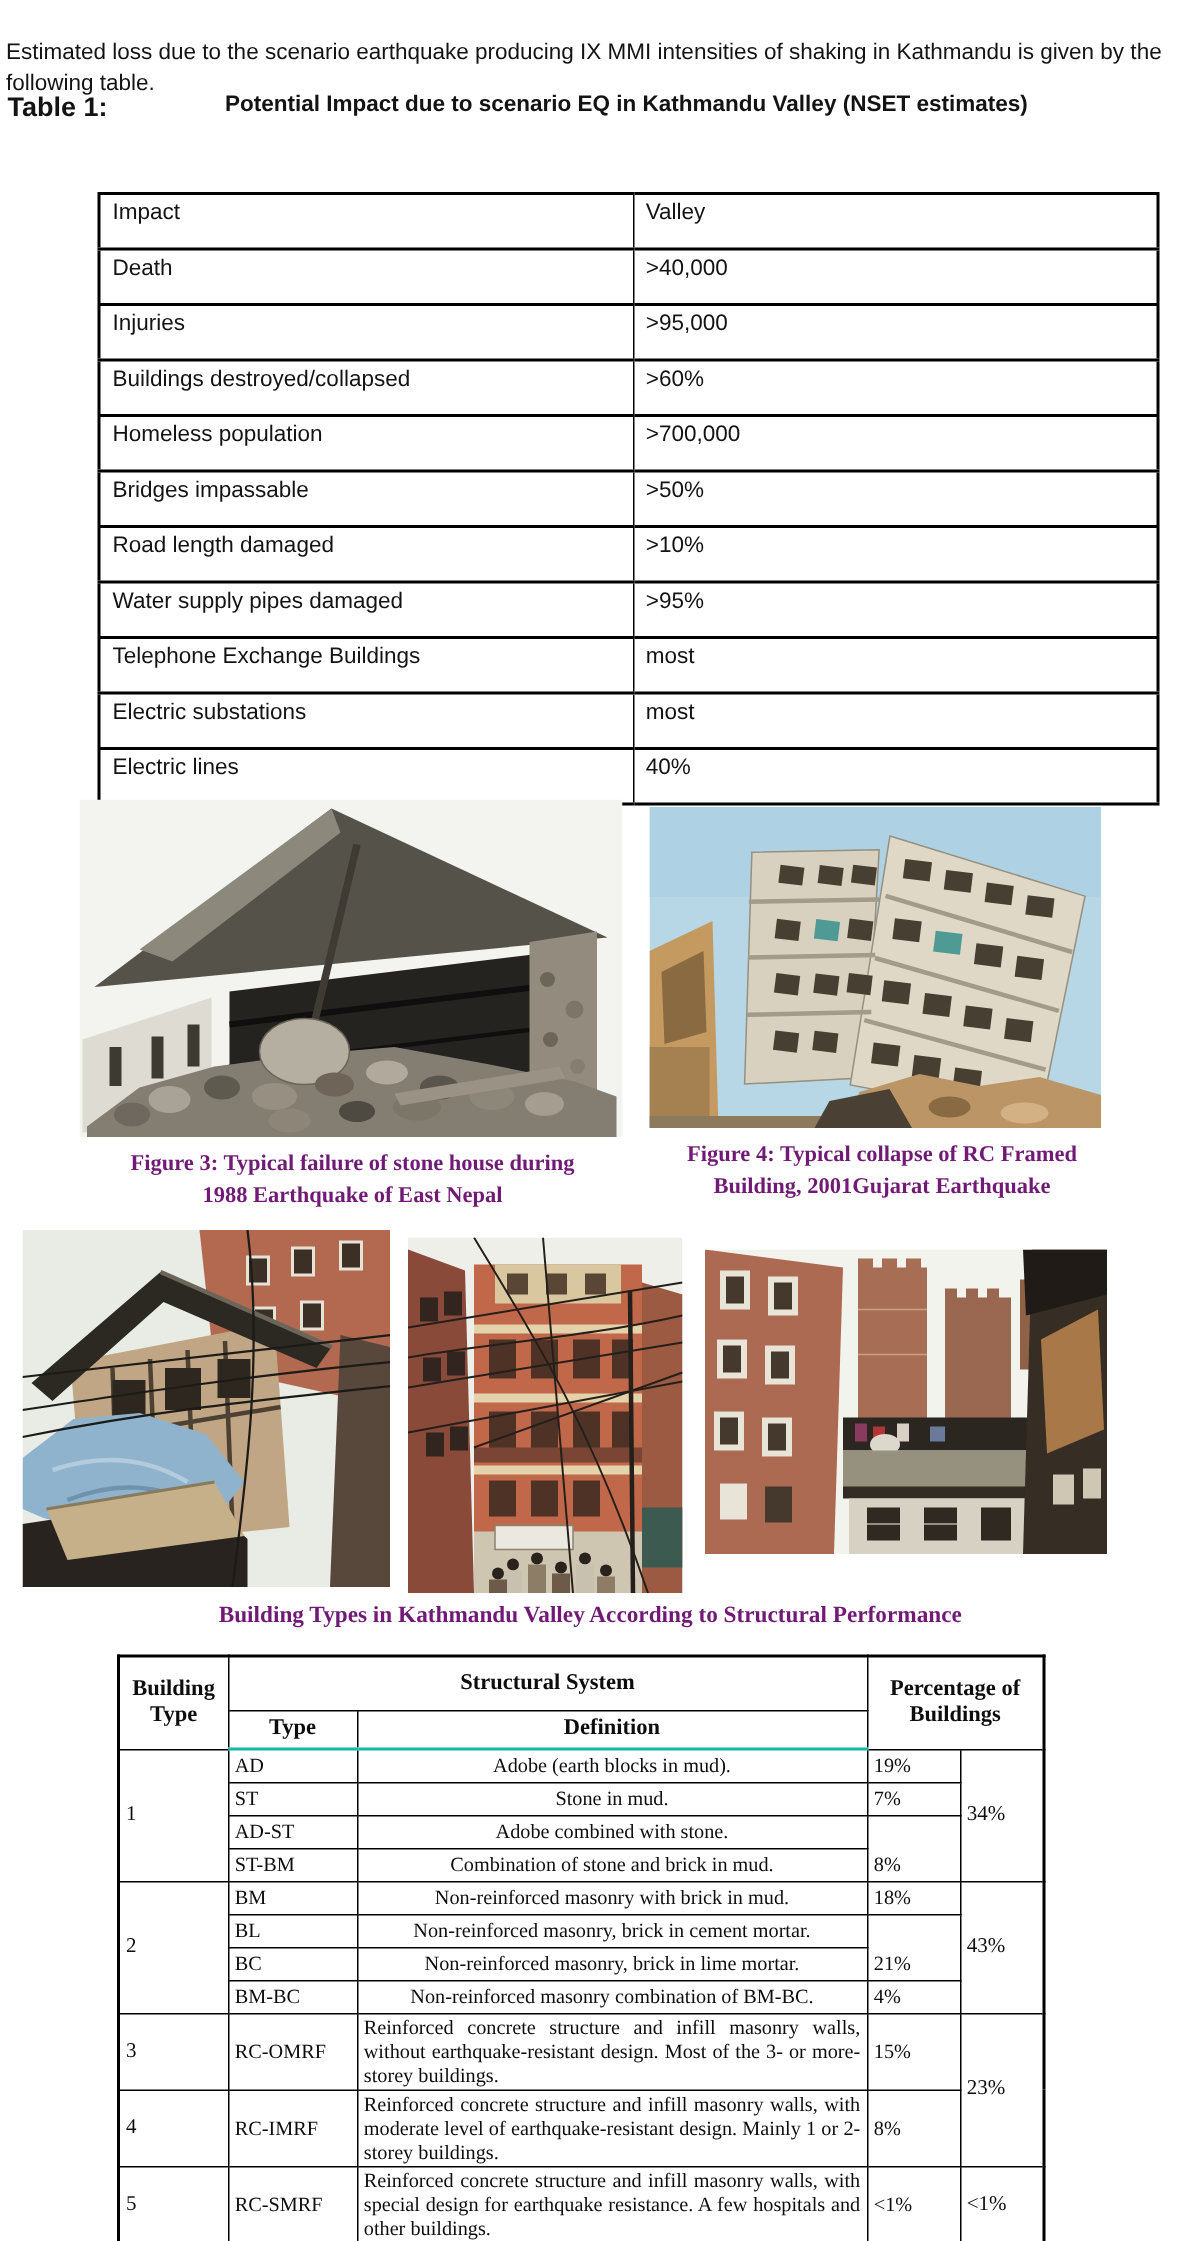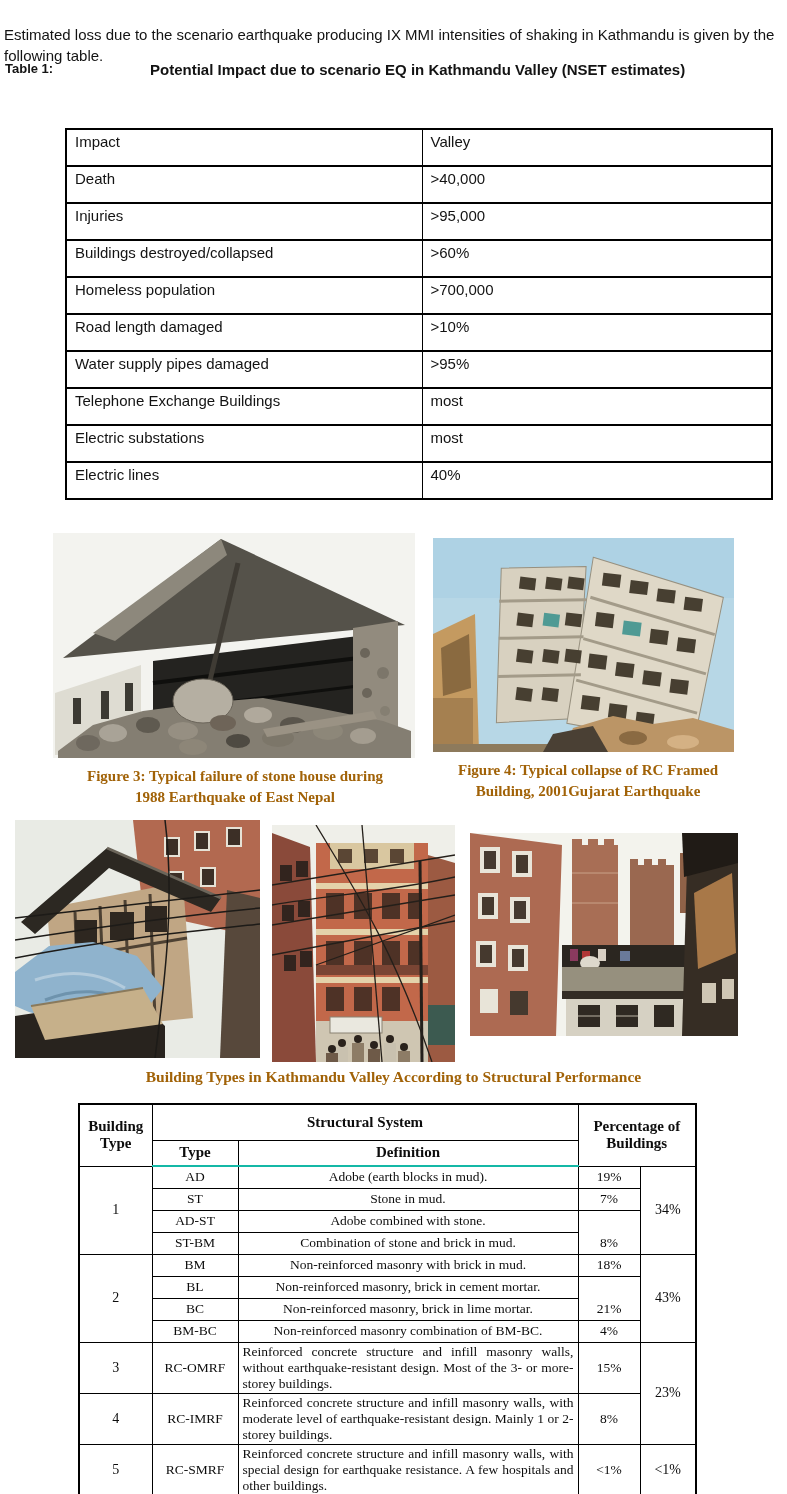--- a/index.html
+++ b/index.html
@@ -8,58 +8,58 @@
     width:787px; height:1494px; position:relative;
     font-family:"Liberation Sans", sans-serif;
     color:#131313;
   }
   .abs { position:absolute; }
 
   
   #intro { left:4px; top:4px; width:780px; font-size:15px; line-height:21px;margin-top:20px; }
 
   
-  #t1-label { left:5px; top:61px; font-size:13px; font-weight:bold; }
+  #t1-label { left:5px; top:61px; font-size:18px; font-weight:bold; }
   #t1-title { left:150px; top:61px; width:630px; font-size:15px; font-weight:bold; }
 
   
   #table1 { left:65px; top:80px; }
   table.t1 { border-collapse:collapse; table-layout:fixed; width:706px; border:2px solid #000;margin-top:48px; }
   table.t1 td { border:1px solid #000; border-top:2px solid #000; border-bottom:2px solid #000;
     vertical-align:top; padding:3px 8px; font-size:15px; height:37px; }
   table.t1 col.c1 { width:356px; }
   table.t1 col.c2 { width:350px; }
 
   
   .photo { display:block; }
   #fig3-photo { left:53px; top:533px; }
   #fig4-photo { left:433px; top:538px; }
   #street1 { left:15px;  top:820px; }
   #street2 { left:272px; top:825px; }
   #street3 { left:470px; top:833px; }
 
   
   .caption { font-family:"Liberation Serif", serif; font-weight:bold; text-align:center;
-    font-size:15px; line-height:21px; color:#a16207; }
+    font-size:15px; line-height:21px; color:#701a75; }
   #fig3-caption { left:55px; top:766px; width:360px; }
   #fig4-caption { left:438px; top:760px; width:300px; }
   #photos-caption { left:0; top:1066px; width:787px; font-size:15.5px; }
 
   
   #table2 { left:78px; top:1103px; }
   table.t2 { border-collapse:collapse; table-layout:fixed; width:617px; border:2px solid #000;
     font-family:"Liberation Serif", serif; color:#0d0d0d; }
   table.t2 col.bt { width:73px; } table.t2 col.ty { width:86px; }
   table.t2 col.df { width:340px; } table.t2 col.p1 { width:62px; } table.t2 col.p2 { width:56px; }
   table.t2 th, table.t2 td { border:1px solid #000; }
   table.t2 th { font-size:15px; font-weight:bold; text-align:center; padding:2px 3px; }
   table.t2 tr.hdr1 th { height:36px; vertical-align:middle; }
   table.t2 tr.hdr2 th { height:26px; border-bottom:2px solid #14b8a6; }
   table.t2 td { font-size:13.5px; line-height:16px; vertical-align:middle; padding:1px 4px; }
-  table.t2 td.ctr { text-align:center;margin-top:44px; }
+  table.t2 td.ctr { text-align:left;margin-top:44px; }
   table.t2 td.def { text-align:center; }
   table.t2 td.jus { text-align:justify; }
   table.t2 tr.sm td { height:22px; }
   table.t2 tr.lg td { height:49px; }
   table.t2 td.vbot { vertical-align:bottom; padding-bottom:3px; }
   table.t2 td.grp { font-size:14px; }
 </style>
 </head>
 <body>
 
@@ -87,20 +87,24 @@
           <td>Injuries</td>
           <td>&gt;95,000</td>
         </tr>
       <tr>
           <td>Buildings destroyed/collapsed</td>
           <td>&gt;60%</td>
         </tr>
       <tr>
           <td>Homeless population</td>
           <td>&gt;700,000</td>
+        </tr>
+      <tr>
+          <td>Bridges impassable</td>
+          <td>&gt;50%</td>
         </tr>
       <tr>
           <td>Road length damaged</td>
           <td>&gt;10%</td>
         </tr>
       <tr>
           <td>Water supply pipes damaged</td>
           <td>&gt;95%</td>
         </tr>
       <tr>

